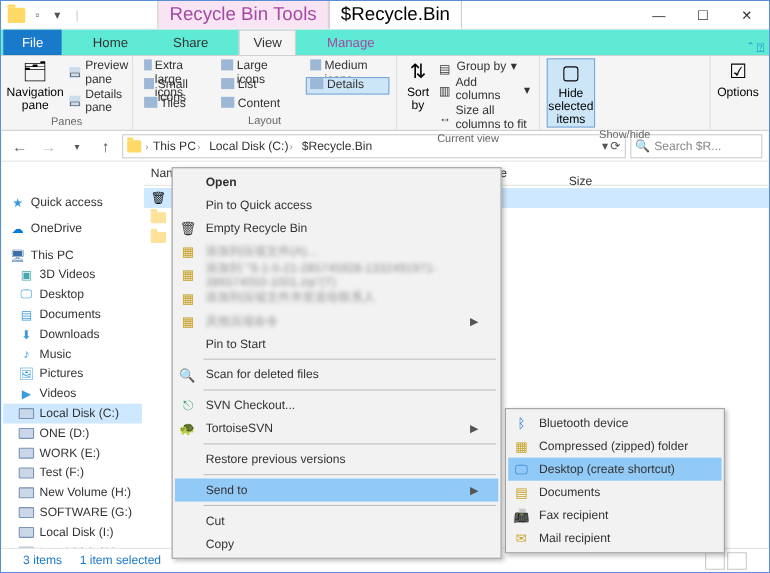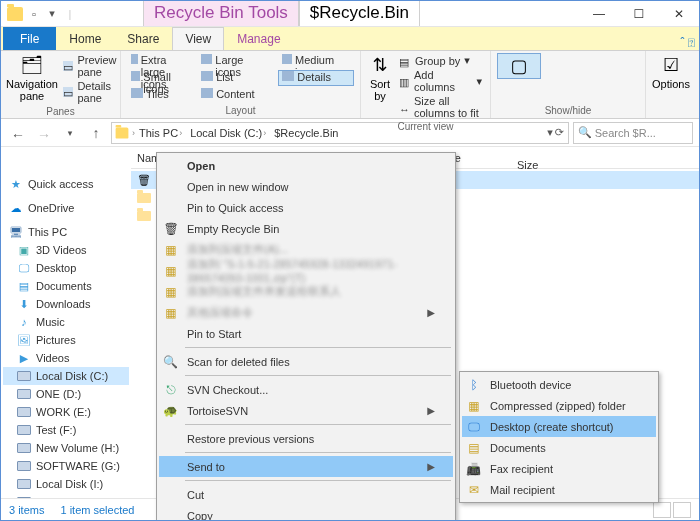--- a/index.html
+++ b/index.html
@@ -12,21 +12,21 @@
 .folder-glyph { width:16px; height:14px; background:#ffd966; border-radius:2px 2px 1px 1px; position:relative; }
 .folder-glyph:before { content:""; position:absolute; top:-3px; left:0; width:7px; height:3px; background:#ffd966; border-radius:1px 1px 0 0;}
 .title-tabs { display:flex; align-items:flex-end; margin-left:60px; height:100%; }
 .title-tab { padding:4px 10px 3px; border:1px solid #d0d0d0; border-bottom:none; font-size:17px; }
 .title-tab.tool { background:#f9e4f4; color:#a349a4; }
 .title-tab.win { background:#fff; }
 .win-controls { margin-left:auto; display:flex; }
 .win-btn { width:40px; height:26px; display:flex; align-items:center; justify-content:center; color:#333; font-size:12px;}
 
 
-.ribbon-tabs { height:24px; display:flex; align-items:flex-end; border-bottom:1px solid #d0d0d0; padding-left:2px; background:#fef9c3;}
+.ribbon-tabs { height:24px; display:flex; align-items:flex-end; border-bottom:1px solid #d0d0d0; padding-left:2px; background:#5eead4;gap:15px;}
 .rtab { padding:4px 12px; font-size:12px; color:#333; border:1px solid transparent; border-bottom:none; cursor:default;}
 .rtab.file { background:#1979ca; color:#fff; padding:4px 16px; }
 .rtab.active { border-color:#d0d0d0; background:#f5f5f5; }
 
 
 .ribbon { height:68px; background:#f5f5f5; border-bottom:1px solid #d0d0d0; display:flex; }
 .rgroup { border-right:1px solid #e0e0e0; padding:2px 6px; display:flex; flex-direction:column; position:relative; }
 .rgroup-label { font-size:10px; color:#666; text-align:center; margin-top:auto; padding-top:1px;}
 .rgroup-body { flex:1; display:flex; align-items:flex-start; gap:4px; }
 .bigbtn { display:flex; flex-direction:column; align-items:center; width:50px; padding-top:2px; font-size:10.5px; text-align:center; line-height:1.1; gap:1px;}
@@ -82,21 +82,21 @@
 .ctx-item.hover{ background:#91c9f7; }
 .ctx-item .arrow{ margin-left:auto; font-size:10px; color:#555;}
 .ctx-item .cicon{ position:absolute; left:4px; width:16px; height:16px; display:flex; align-items:center; justify-content:center; font-size:12px;}
 .ctx-sep { height:1px; background:#c0c0c0; margin:3px 2px 3px 26px; }
 .ctx-blur { color:transparent; text-shadow:0 0 4px #8a8a8a; }
 
 .ctx2 { left:458px; top:370px; width:200px; }
 .ctx2 .ctx-item{ padding-left:28px; }
 
 
-.status { position:absolute; bottom:0; left:0; right:0; height:22px; border-top:1px solid #e5e5e5; display:flex; align-items:center; padding:0 8px; gap:16px; font-size:11px; color:#1979ca; background:#fff;}
+.status { position:absolute; bottom:0; left:0; right:0; height:22px; border-top:1px solid #e5e5e5; display:flex; align-items:center; padding:0 20px; gap:16px; font-size:11px; color:#1979ca; background:#fff;}
 .status .vw{ margin-left:auto; display:flex; gap:2px;}
 .status .vw div{ width:18px; height:16px; border:1px solid #ccc;}
 </style>
 </head>
 <body>
 
 <div class="titlebar">
   <div class="qat">
     <span class="folder-glyph"></span>
     <span class="ic">▫</span>
@@ -199,20 +199,21 @@
           </div>
       </div>
     </div>
     <div class="rgroup-label">Current view</div>
   </div>
 
   <div class="rgroup" style="width:155px">
     <div class="rgroup-body">
       <div class="bigbtn hidebtn" style="width:44px">
         <div class="icon">▢</div>
+        <span>Hide selected items</span>
       </div>
     </div>
     <div class="rgroup-label">Show/hide</div>
   </div>
 
   <div class="rgroup" style="border:none;width:48px">
     <div class="rgroup-body">
         <div class="bigbtn" style="width:44px">
       <div class="icon">☑</div>
       <span>Options</span>
@@ -350,21 +351,20 @@
         <span class="fold"></span>
         <span>S-1-5-21-2857456</span>
       </div>
   </div>
 </div>
 
 <div class="ctx ctx1">
   <div class="ctx-item">
       <b>Open</b>
     </div>
-  <div class="ctx-item">Open in new window</div>
   <div class="ctx-item">Pin to Quick access</div>
   <div class="ctx-item">
       <span class="cicon">🗑</span>
       <span>Empty Recycle Bin</span>
     </div>
   <div class="ctx-item ctx-blur">
       <span class="cicon" style="text-shadow:none;color:#c9a227">▦</span>
       <span>添加到压缩文件(A)...</span>
     </div>
   <div class="ctx-item ctx-blur">

